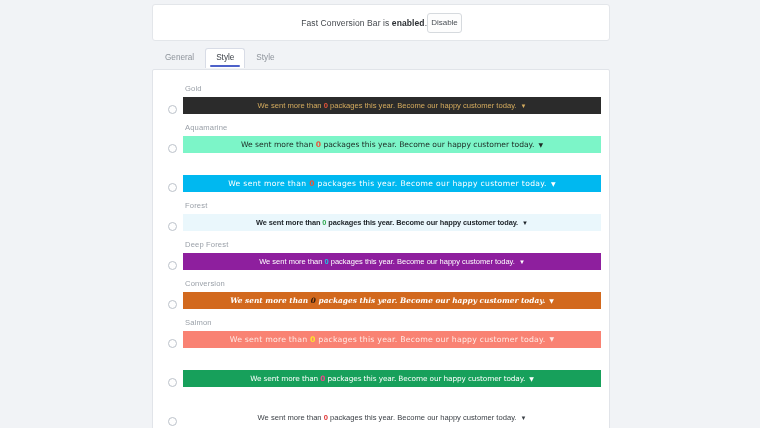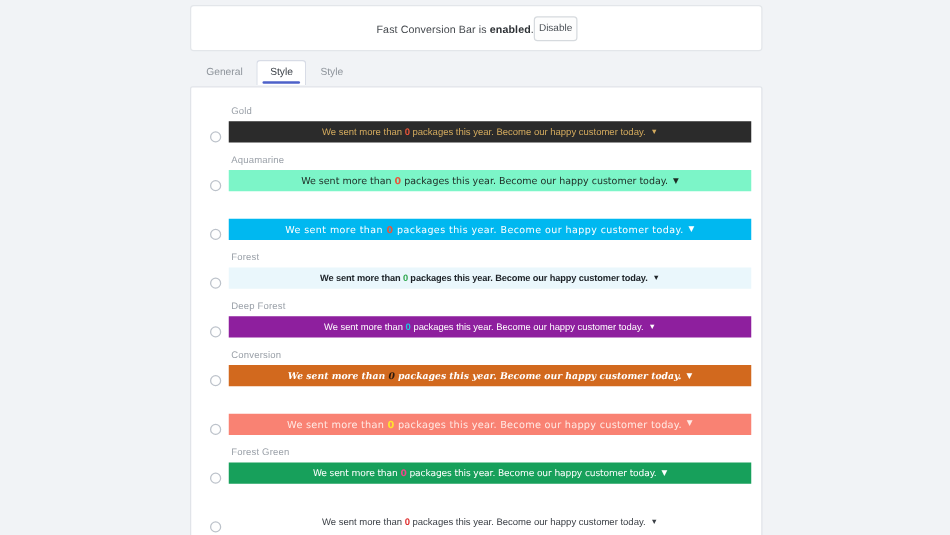--- a/index.html
+++ b/index.html
@@ -267,31 +267,31 @@
             <div class="bar f-choc" style="background: rgb(210, 105, 30); color: rgb(255, 255, 255);">
               <span class="msg"><span>We sent more than </span><span style="color: rgb(43, 26, 14); font-weight: 700;">0</span><span> packages this year. Become our happy customer today.</span><span class="caret">▼</span></span>
             </div>
           </div>
         </div>
         <div class="theme-row">
           <div class="radio-cell">
             <span class="radio"></span>
           </div>
           <div class="theme-main">
+            <div class="theme-label">Salmon</div>
             <div class="bar f-salmon" style="background: rgb(249, 130, 115); color: rgb(255, 233, 228);">
               <span class="msg"><span>We sent more than </span><span style="color: rgb(255, 226, 46); font-weight: 700;">0</span><span> packages this year. Become our happy customer today.</span><span class="caret">▼</span></span>
             </div>
           </div>
         </div>
         <div class="theme-row">
           <div class="radio-cell">
             <span class="radio"></span>
           </div>
           <div class="theme-main">
-            <div class="theme-label">Forest Green</div>
             <div class="bar f-forest" style="background: rgb(23, 160, 91); color: rgb(255, 255, 255);">
               <span class="msg"><span>We sent more than </span><span style="color: rgb(232, 74, 138); font-weight: 700;">0</span><span> packages this year. Become our happy customer today.</span><span class="caret">▼</span></span>
             </div>
           </div>
         </div>
         <div class="theme-row">
           <div class="radio-cell">
             <span class="radio"></span>
           </div>
           <div class="theme-main">

